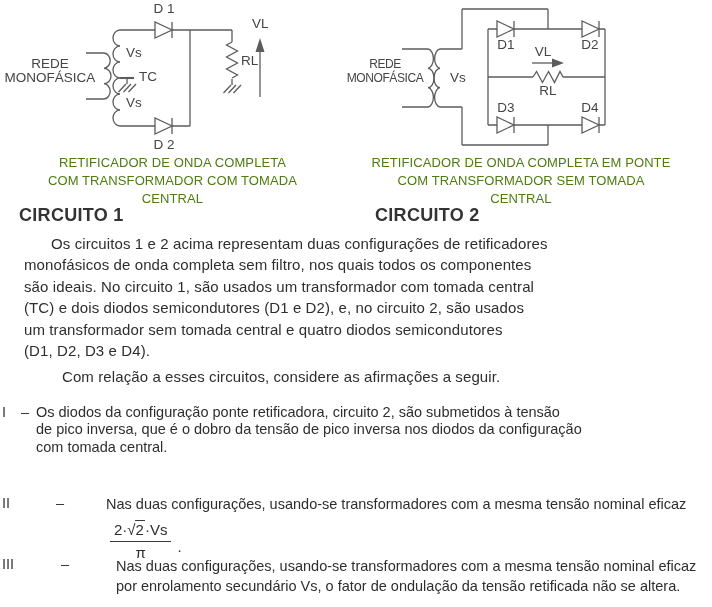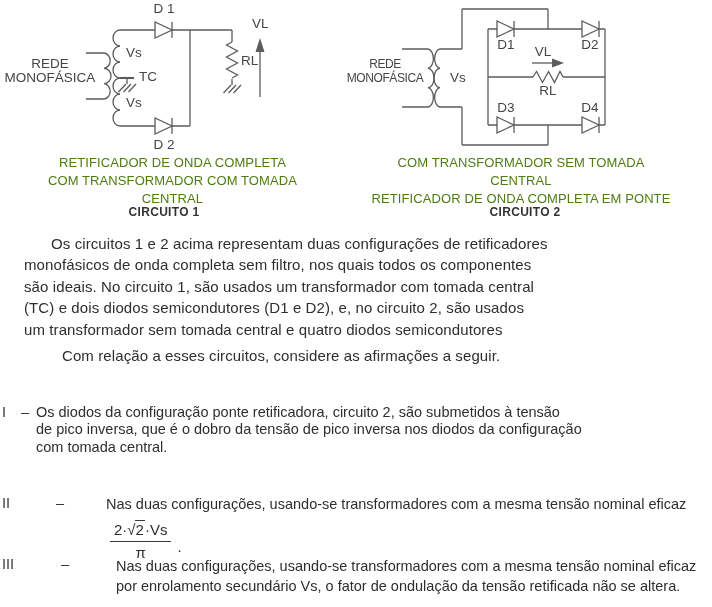--- a/index.html
+++ b/index.html
@@ -7,21 +7,21 @@
     position:relative;width:712px;height:607px;background:#ffffff;overflow:hidden;
     font-family:"Liberation Sans","DejaVu Sans",sans-serif;color:#2e2e2e;
   }
   svg{position:absolute;overflow:visible;}
   svg path, svg polyline, svg line{stroke:#5c5c5c;stroke-width:1.3;fill:none;}
   svg polygon.diode{stroke:#5c5c5c;stroke-width:1.3;fill:none;}
   svg polygon.head{fill:#5c5c5c;stroke:none;}
   svg text{font-family:"Liberation Sans","DejaVu Sans",sans-serif;font-size:13.5px;fill:#454545;}
   svg text.small{font-size:12px;letter-spacing:-0.4px;}
   .cap{position:absolute;text-align:center;font-size:13px;line-height:18px;color:#4d7c0f;letter-spacing:0.1px;}
-  .ctitle{position:absolute;text-align:center;font-size:12px;font-weight:bold;color:#333;letter-spacing:0.3px;}
+  .ctitle{position:absolute;text-align:left;font-size:18px;font-weight:bold;color:#333;letter-spacing:0.3px;}
   .para{position:absolute;left:24px;top:233px;width:606px;font-size:15px;line-height:21.4px;letter-spacing:0.1px;}
   .para .indent1{padding-left:27px;}
   .para .followup{padding-left:38px;margin-top:5px;}
   .stmt{position:absolute;left:2px;display:flex;align-items:flex-start;font-size:14.5px;}
   .stmt .rn{width:19px;flex:none;color:#3a3a3a;}
   .stmt .dash{width:15px;flex:none;color:#3a3a3a;}
   .stmt .stext{flex:1;}
   .lh17 .stext div{line-height:17.4px;}
   .lh19 .stext div{line-height:19px;}
   .lh20 .stext div{line-height:20.4px;}
@@ -145,31 +145,32 @@
     <text x="240" y="112" text-anchor="middle">D4</text>
   </svg>
 
   <div class="cap" style="left:20px;top:154px;width:305px;">
     <div>RETIFICADOR DE ONDA COMPLETA</div>
     <div>COM TRANSFORMADOR COM TOMADA CENTRAL</div>
   </div>
   <div class="ctitle" style="left:19px;top:205px;width:290px;">CIRCUITO 1</div>
 
   <div class="cap" style="left:371px;top:154px;width:300px;">
+    <div>RETIFICADOR DE ONDA COMPLETA EM PONTE</div>
     <div>COM TRANSFORMADOR SEM TOMADA CENTRAL</div>
-    <div>RETIFICADOR DE ONDA COMPLETA EM PONTE</div>
   </div>
   <div class="ctitle" style="left:375px;top:205px;width:300px;">CIRCUITO 2</div>
 
   <div class="para">
     <div class="indent1">Os circuitos 1 e 2 acima representam duas configurações de retificadores</div>
     <div>monofásicos de onda completa sem filtro, nos quais todos os componentes</div>
     <div>são ideais. No circuito 1, são usados um transformador com tomada central</div>
     <div>(TC) e dois diodos semicondutores (D1 e D2), e, no circuito 2, são usados</div>
     <div>um transformador sem tomada central e quatro diodos semicondutores</div>
+    <div>(D1, D2, D3 e D4).</div>
     <div class="followup">Com relação a esses circuitos, considere as afirmações a seguir.</div>
   </div>
 
   <div class="stmt lh17" style="top:404px;">
     <span class="rn">I</span>
     <span class="dash">–</span>
     <div class="stext">
       <div>Os diodos da configuração ponte retificadora, circuito 2, são submetidos à tensão</div>
       <div>de pico inversa, que é o dobro da tensão de pico inversa nos diodos da configuração</div>
       <div>com tomada central.</div>

